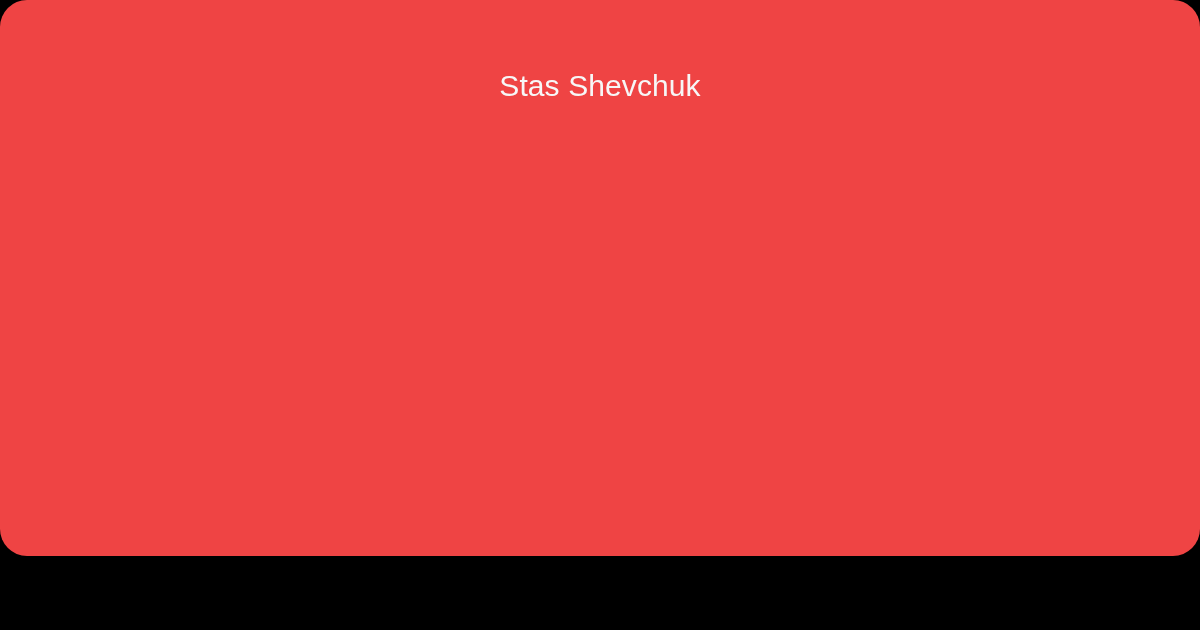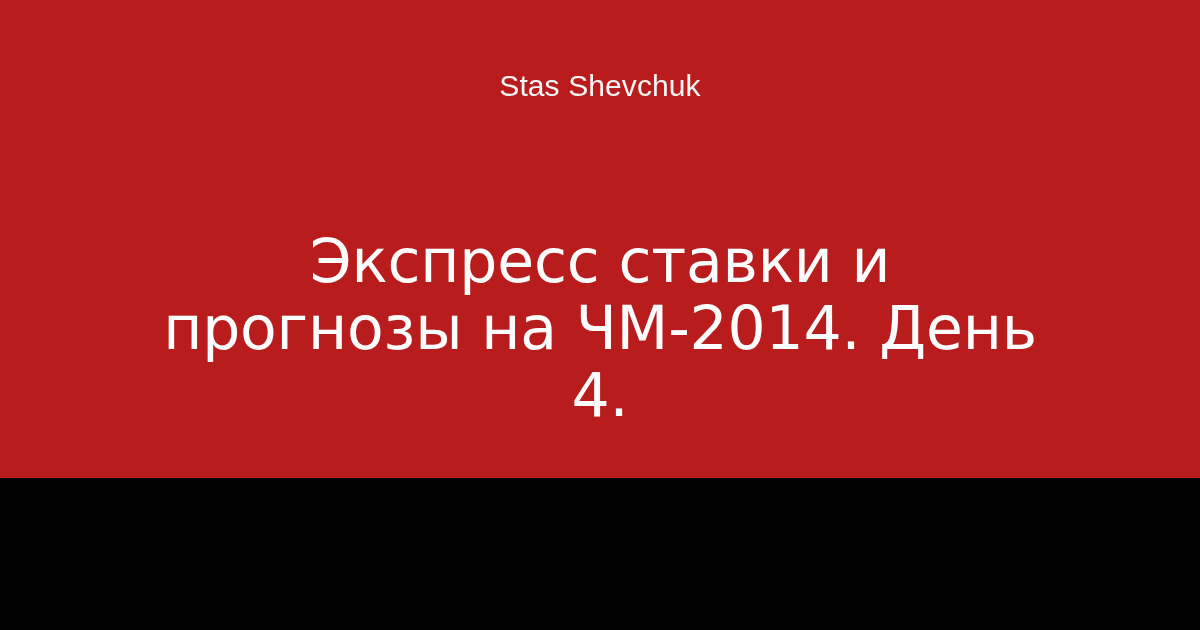--- a/index.html
+++ b/index.html
@@ -13,23 +13,24 @@
     height: 630px;
     background: #000000;
     overflow: hidden;
     font-family: "Liberation Sans", "DejaVu Sans", sans-serif;
     -webkit-font-smoothing: antialiased;
   }
 
   .card {
     position: relative;
     width: 1200px;
-    height: 478px;
-    background: #b91c1c;
+    height: 556px;
+    background: #ef4444;
     box-sizing: border-box;
+    border-radius: 27px;
   }
 
   .author-row {
     position: absolute;
     left: 0;
     top: 68px;
     width: 1200px;
     text-align: center;
     line-height: 1;
   }
@@ -68,17 +69,14 @@
 </style>
 </head>
 <body>
 
 <div class="card">
 
   <div class="author-row">
     <span class="author-name">Stas Shevchuk</span>
   </div>
 
-  <div class="title-block">
-    <h1 class="title-text">Экспресс ставки и прогнозы на ЧМ-2014. День 4.</h1>
-  </div>
 
 </div>
 
 </body></html>

